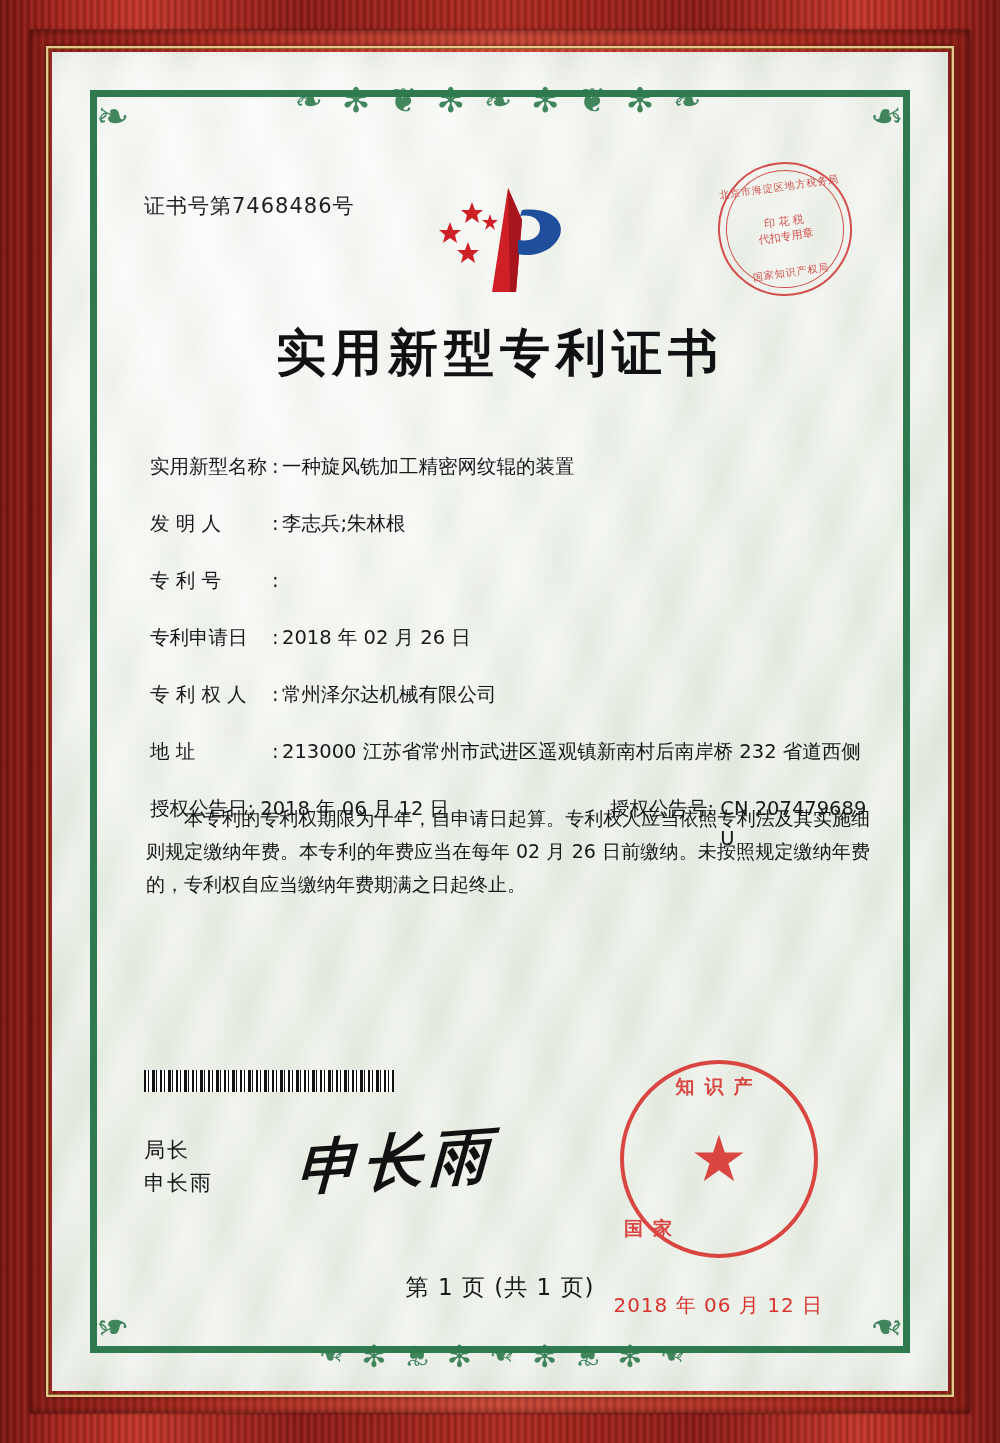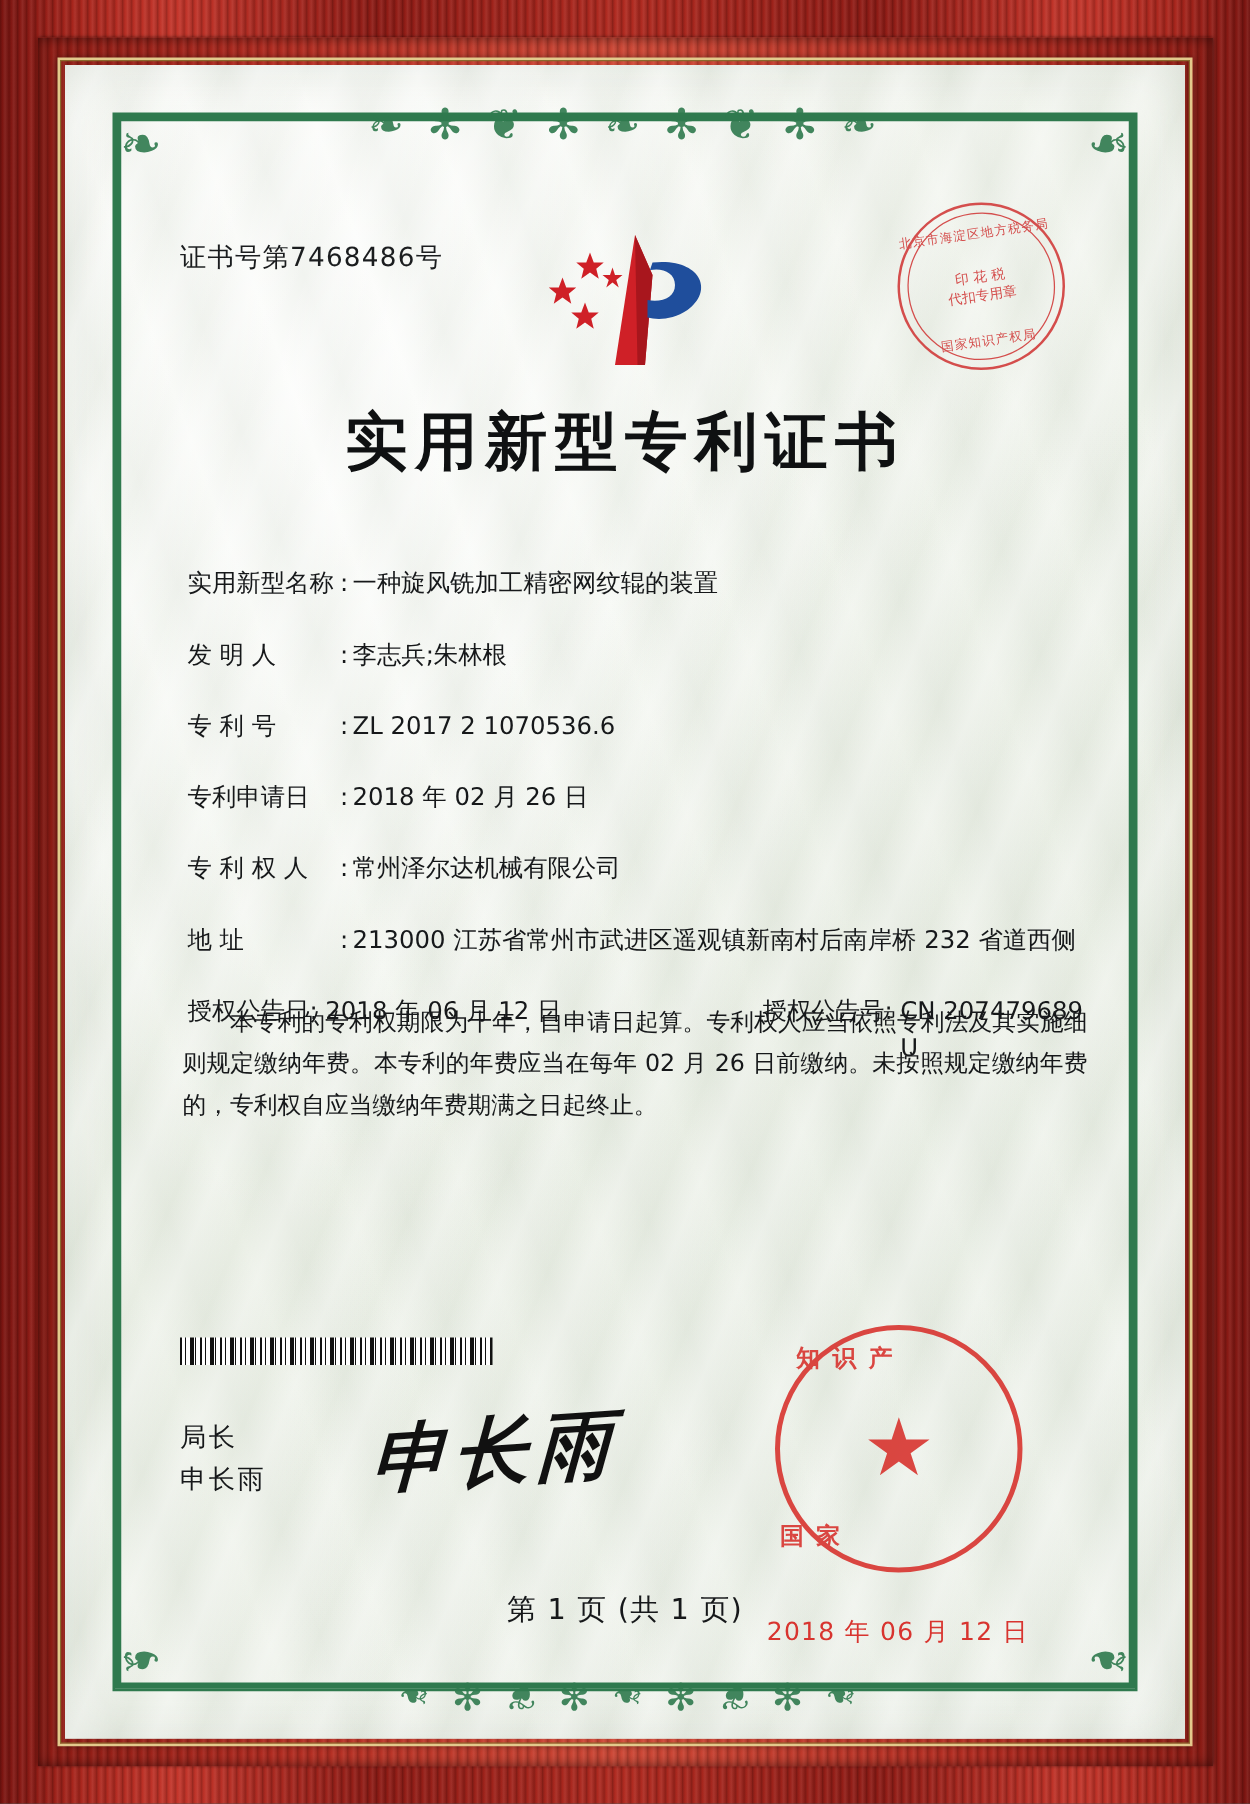--- a/index.html
+++ b/index.html
@@ -253,22 +253,22 @@
     top: 938px;
     width: 190px;
     height: 190px;
     border: 4px solid #d8342f;
     border-radius: 50%;
     color: #d8342f;
     opacity: 0.9;
   }
   .seal .seal-text-top {
     position: absolute;
-    left: 13px; right: 0; top: 10px;
-    text-align: left;
+    left: 0; right: 0; top: 10px;
+    text-align: center;
     font-size: 19px;
     letter-spacing: 10px;
     font-weight: bold;
   }
   .seal .seal-text-bottom {
     position: absolute;
     left: 0; right: 0; bottom: 12px;
     text-align: left;
     font-size: 19px;
     letter-spacing: 10px;
@@ -355,21 +355,20 @@
           <div class="field-value">一种旋风铣加工精密网纹辊的装置</div>
         </div>
         <div class="field-row">
           <div class="field-label spread">发  明  人</div>
           <div class="field-colon">:</div>
           <div class="field-value">李志兵;朱林根</div>
         </div>
         <div class="field-row">
           <div class="field-label spread">专  利  号</div>
           <div class="field-colon">:</div>
-          <div class="field-value">ZL 2017 2 1070536.6</div>
         </div>
         <div class="field-row">
           <div class="field-label">专利申请日</div>
           <div class="field-colon">:</div>
           <div class="field-value">2018 年 02 月 26 日</div>
         </div>
         <div class="field-row">
           <div class="field-label spread">专 利 权 人</div>
           <div class="field-colon">:</div>
           <div class="field-value">常州泽尔达机械有限公司</div>

